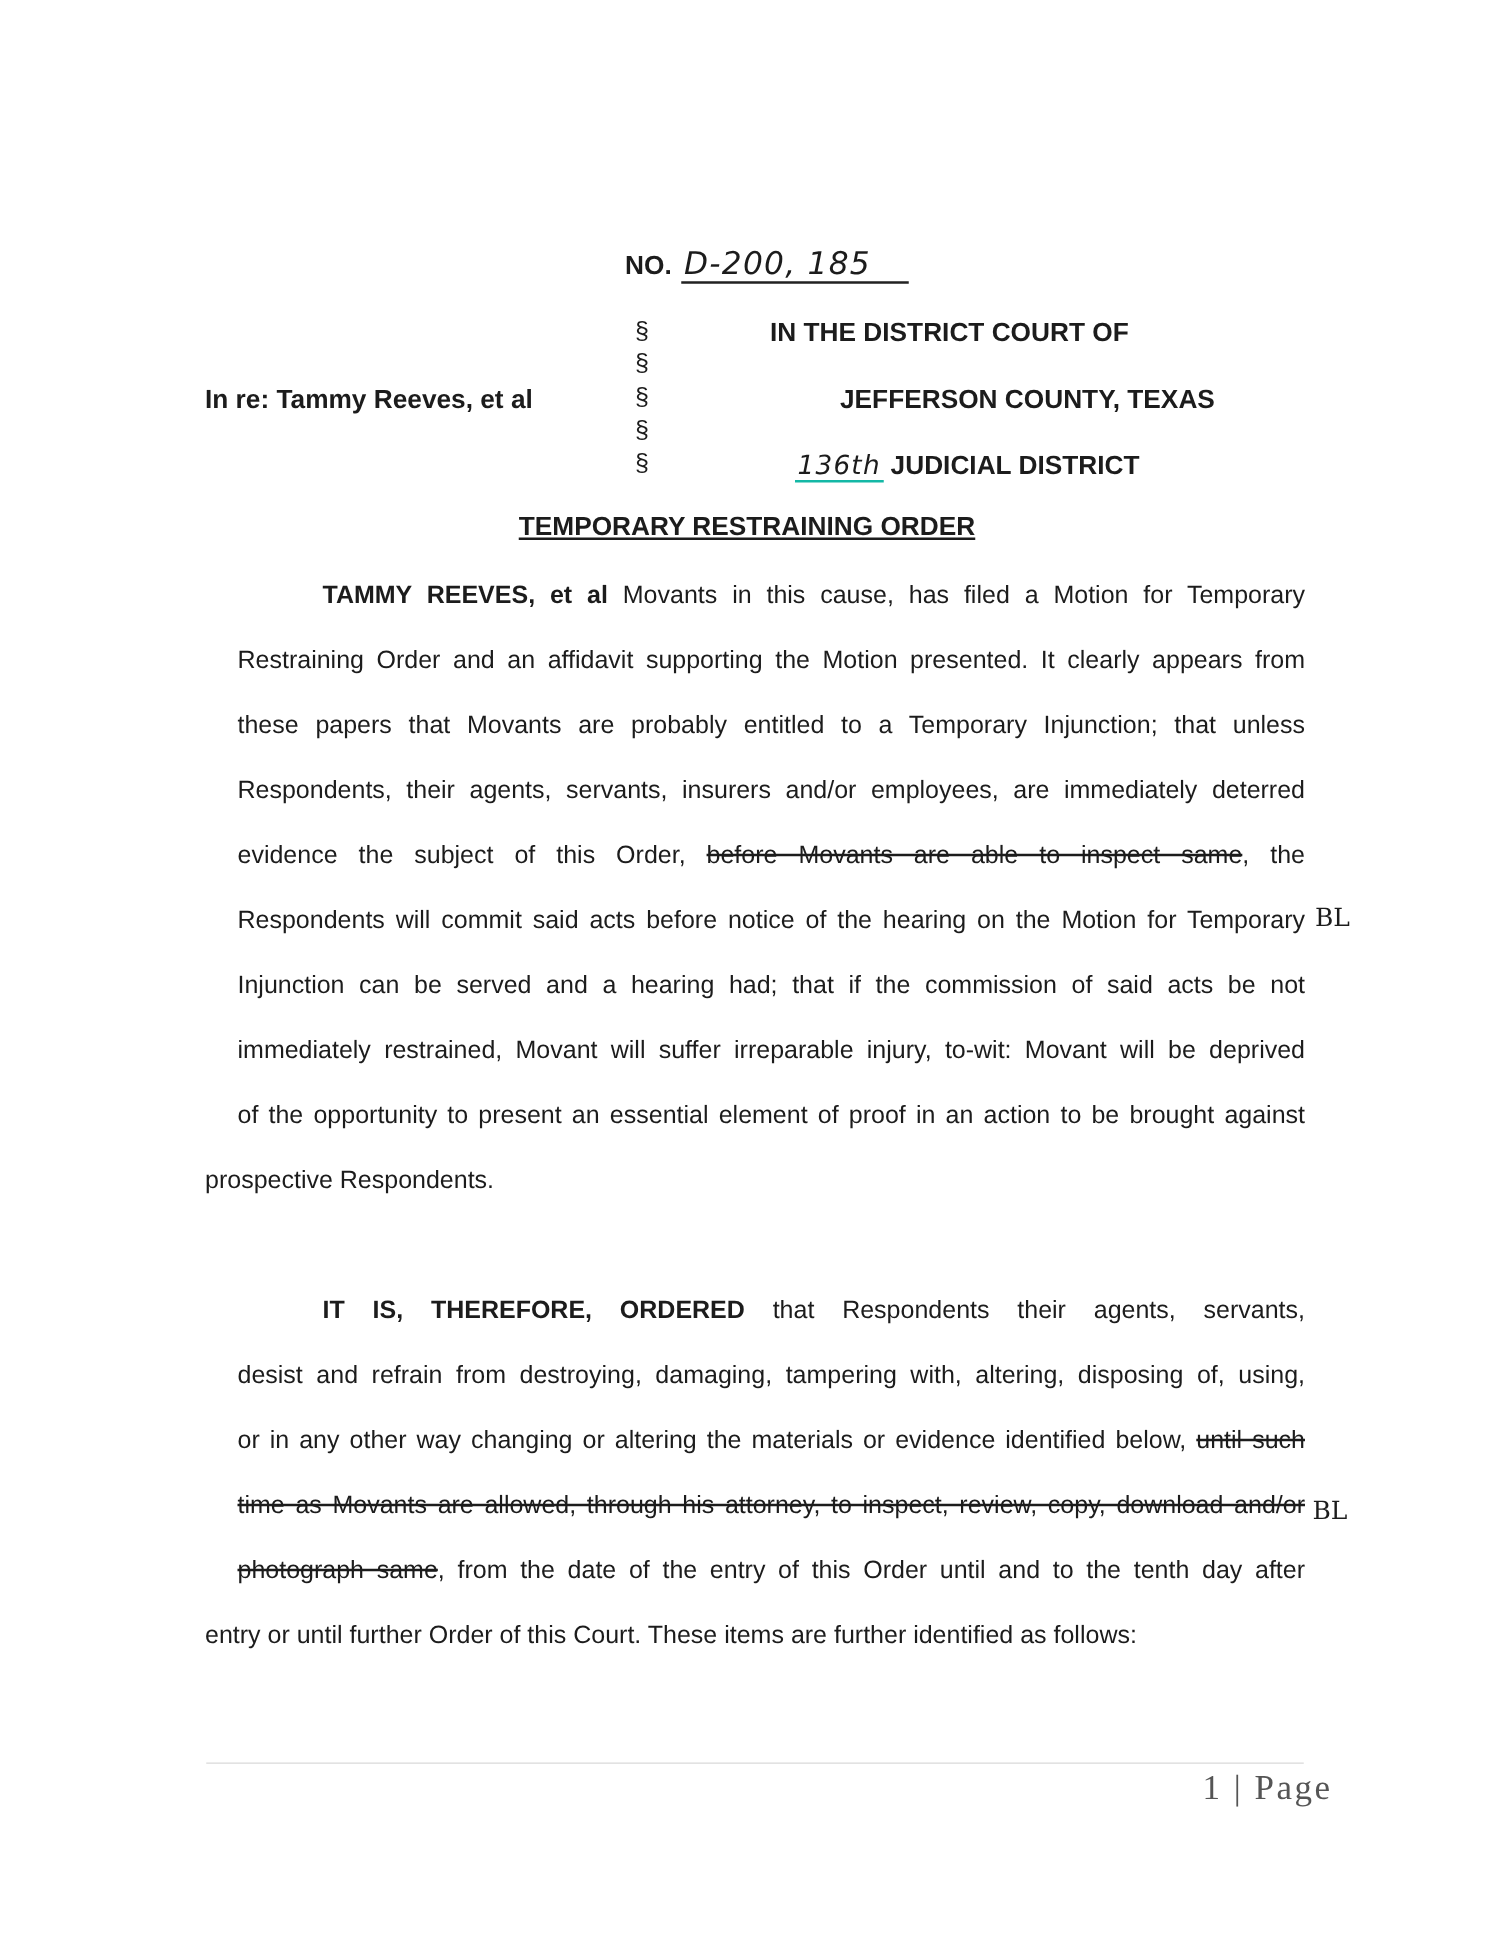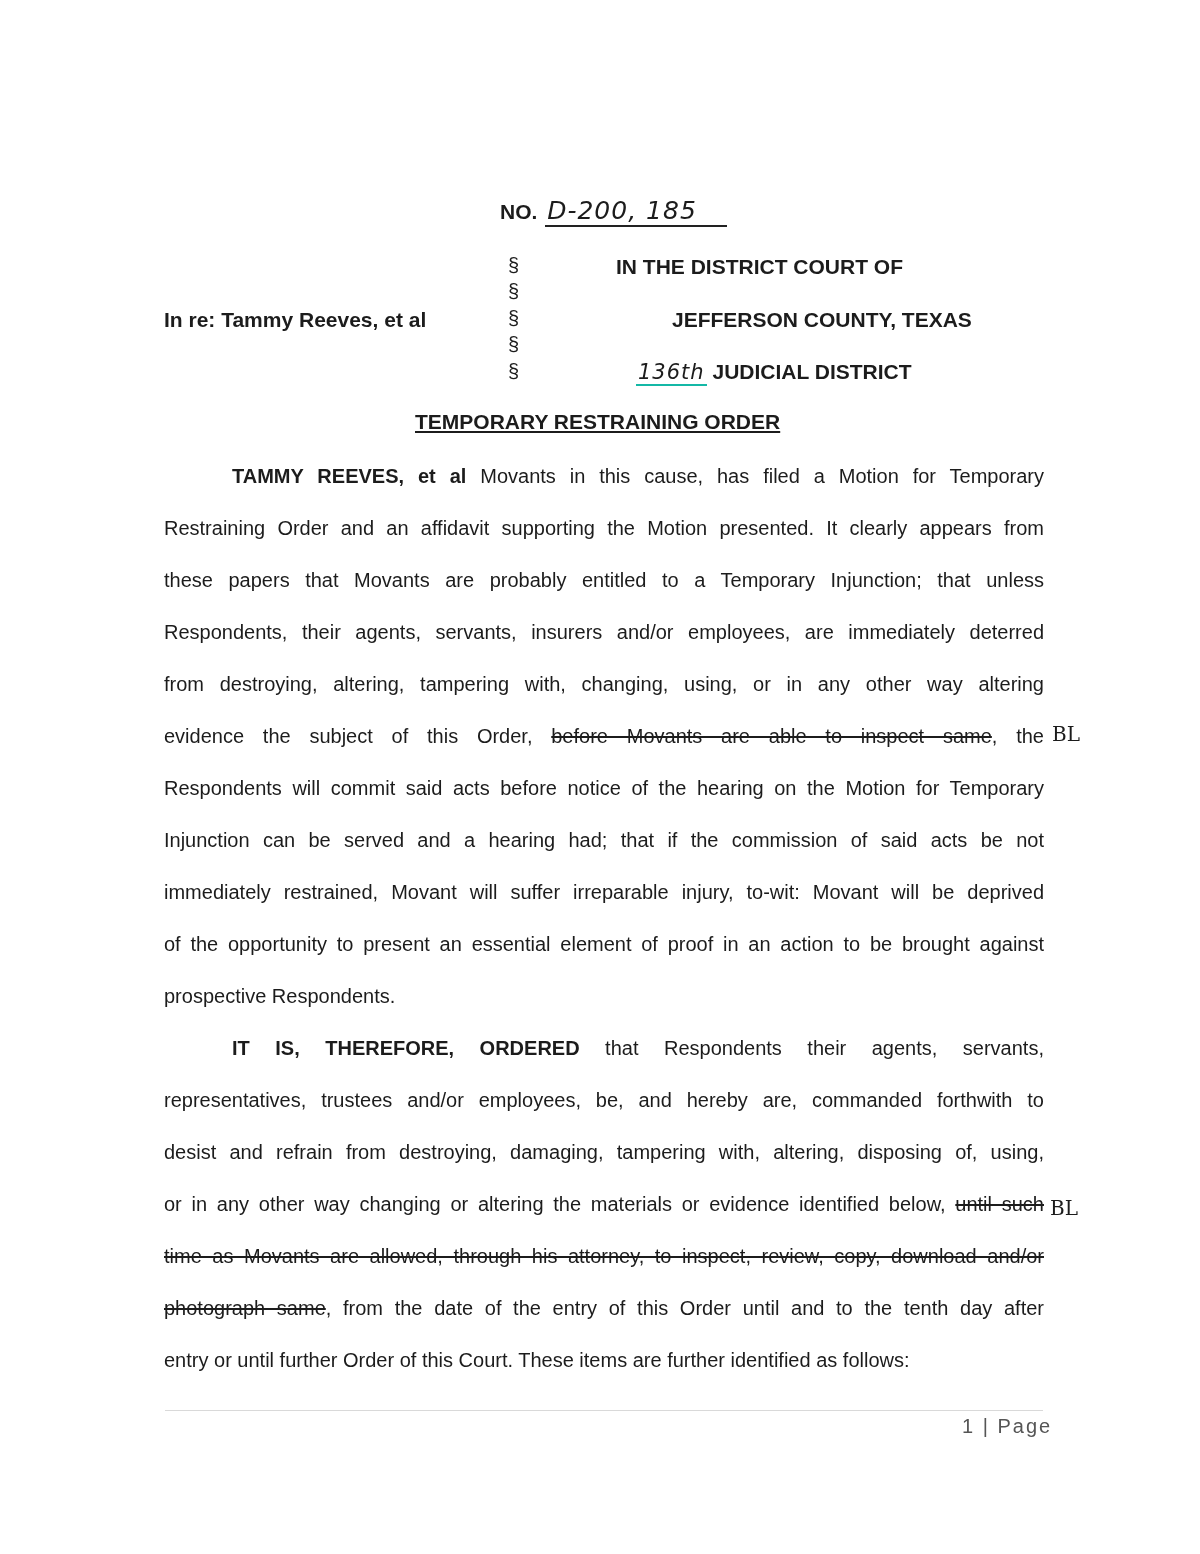--- a/index.html
+++ b/index.html
@@ -6,25 +6,25 @@
   body { width: 1200px; height: 1554px; position: relative; overflow: hidden; color: #1c1c1c; font-family: "Liberation Sans", sans-serif; }
   .abs { position: absolute; }
   .caseno { left: 500px; top: 196px; font-size: 21px; font-weight: bold; }
   .hand { font-family: "DejaVu Sans", sans-serif; font-weight: normal; font-style: italic; font-size: 25px; letter-spacing: 1px; margin-top: 43px; }
   .caseno .hand { border-bottom: 2px solid #222; padding: 0 30px 0 2px; margin-left: 2px; }
   .hdr { font-size: 21px; font-weight: bold; }
   .sect { left: 508px; font-size: 20px; line-height: 18px; font-weight: normal; }
   .title { left: 415px; top: 410px; font-size: 21px; font-weight: bold; text-decoration: underline; }
   .para { left: 164px; width: 880px; font-size: 20px; line-height: 52px; text-align: justify; }
   .line { display: block; height: 52px; white-space: nowrap; }
-  .jus { text-align-last: justify; text-align: justify; white-space: normal; }
+  .jus { text-align-last: justify; text-align: justify; white-space: normal; margin-left: 26px; }
   .strike { text-decoration: line-through; text-decoration-thickness: 2px; }
   .initial { font-family: "DejaVu Serif", serif; font-size: 20px; position: absolute; }
   .footer-rule { left: 165px; top: 1410px; width: 878px; height: 1px; background: #d9d9d9; }
-  .footer { left: 962px; top: 1415px; font-family: Liberation Sans, sans-serif; font-size: 20px; color: #555; letter-spacing: 2px; }
+  .footer { left: 962px; top: 1415px; font-family: Liberation Serif, serif; font-size: 28px; color: #555; letter-spacing: 2px; }
 </style>
 </head>
 <body>
 
 <div class="abs caseno">
   <span>NO.</span>
   <span class="hand">D-200, 185</span>
 </div>
 
 <div class="abs hdr" style="left:164px; top:308px;">In re: Tammy Reeves, et al</div>
@@ -42,33 +42,31 @@
   <span>JUDICIAL DISTRICT</span>
 </div>
 
 <div class="abs title">TEMPORARY RESTRAINING ORDER</div>
 
 <div class="abs para" style="top:450px;">
   <span class="line jus" style="padding-left:68px;"><b>TAMMY REEVES, et al</b><span> Movants in this cause, has filed a Motion for Temporary</span></span>
   <span class="line jus">Restraining Order and an affidavit supporting the Motion presented.  It clearly appears from</span>
   <span class="line jus">these papers that Movants are probably entitled to a Temporary Injunction; that unless</span>
   <span class="line jus">Respondents, their agents, servants, insurers and/or employees, are immediately deterred</span>
-  <span class="line jus">from destroying, altering, tampering with, changing, using, or in any other way altering</span>
   <span class="line jus"><span>evidence the subject of this Order, </span><span class="strike">before Movants are able to inspect same</span><span>, the</span></span>
   <span class="line jus">Respondents will commit said acts before notice of the hearing on the Motion for Temporary</span>
   <span class="line jus">Injunction can be served and a hearing had; that if the commission of said acts be not</span>
   <span class="line jus">immediately restrained, Movant will suffer irreparable injury, to-wit:  Movant will be deprived</span>
   <span class="line jus">of the opportunity to present an essential element of proof in an action to be brought against</span>
   <span class="line">prospective Respondents.</span>
 </div>
 <div class="initial" style="left:1052px; top:722px;">BL</div>
 
 <div class="abs para" style="top:1022px;">
   <span class="line jus" style="padding-left:68px;"><b>IT IS, THEREFORE, ORDERED</b><span> that Respondents their agents, servants,</span></span>
-  <span class="line jus">representatives, trustees and/or employees, be, and hereby are, commanded forthwith to</span>
   <span class="line jus">desist and refrain from destroying, damaging, tampering with, altering,  disposing of, using,</span>
   <span class="line jus"><span>or in any other way changing or altering the materials or evidence identified below, </span><span class="strike">until such</span></span>
   <span class="line jus"><span class="strike">time as Movants are allowed, through his attorney, to inspect, review, copy, download and/or</span></span>
   <span class="line jus"><span class="strike">photograph same</span><span>, from the date of the entry of this Order until and to the tenth day after</span></span>
   <span class="line">entry or until further Order of this Court.  These items are further identified as follows:</span>
 </div>
 <div class="initial" style="left:1050px; top:1196px;">BL</div>
 
 <div class="abs footer-rule"></div>
 <div class="abs footer">

